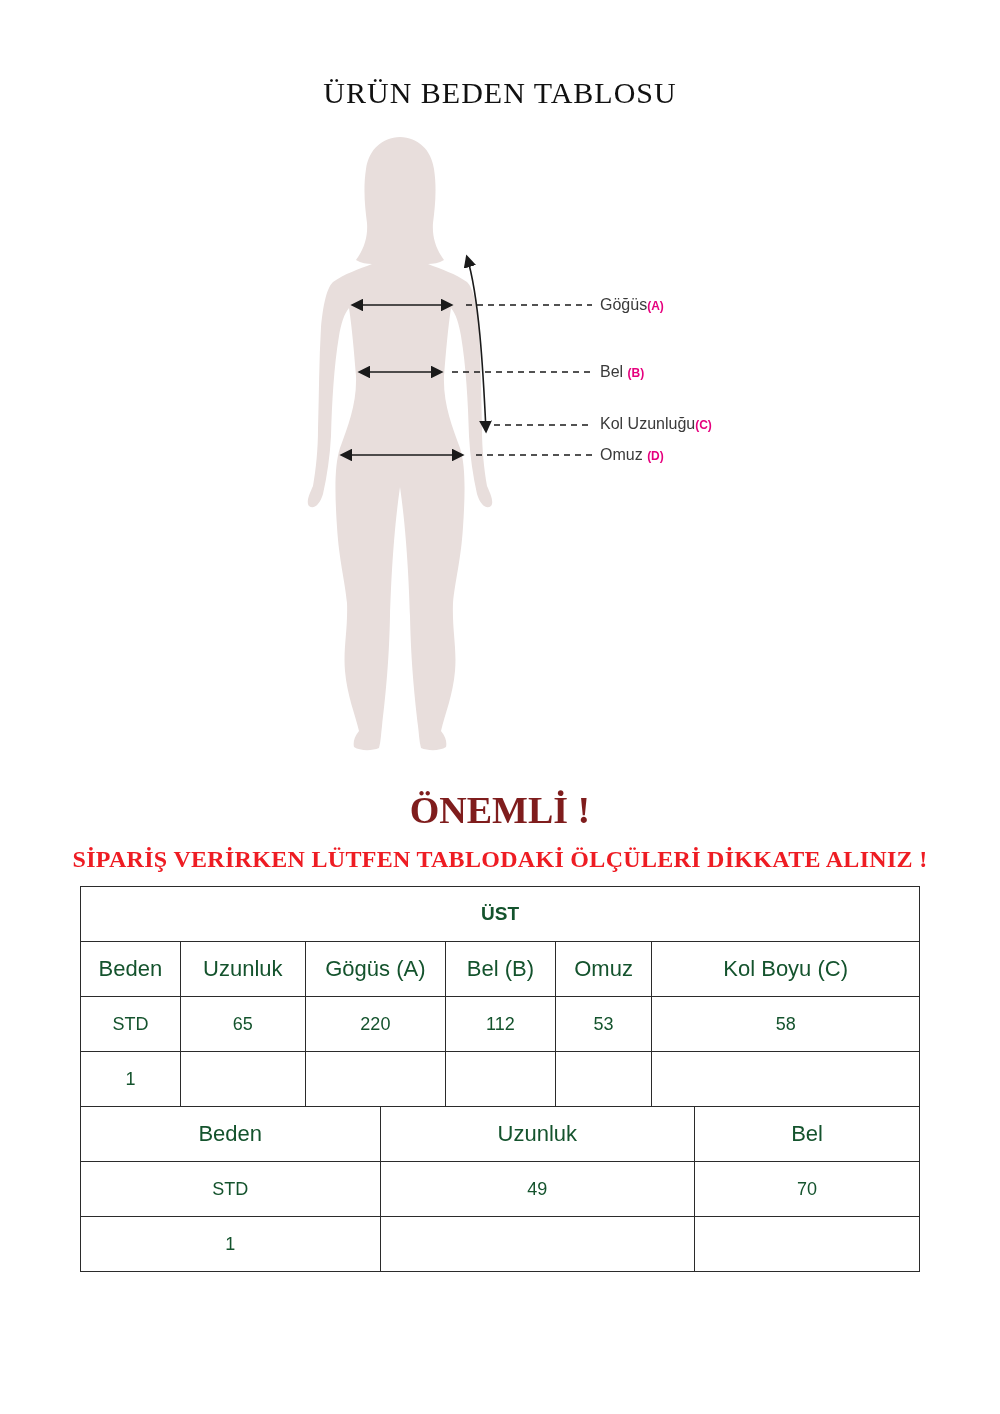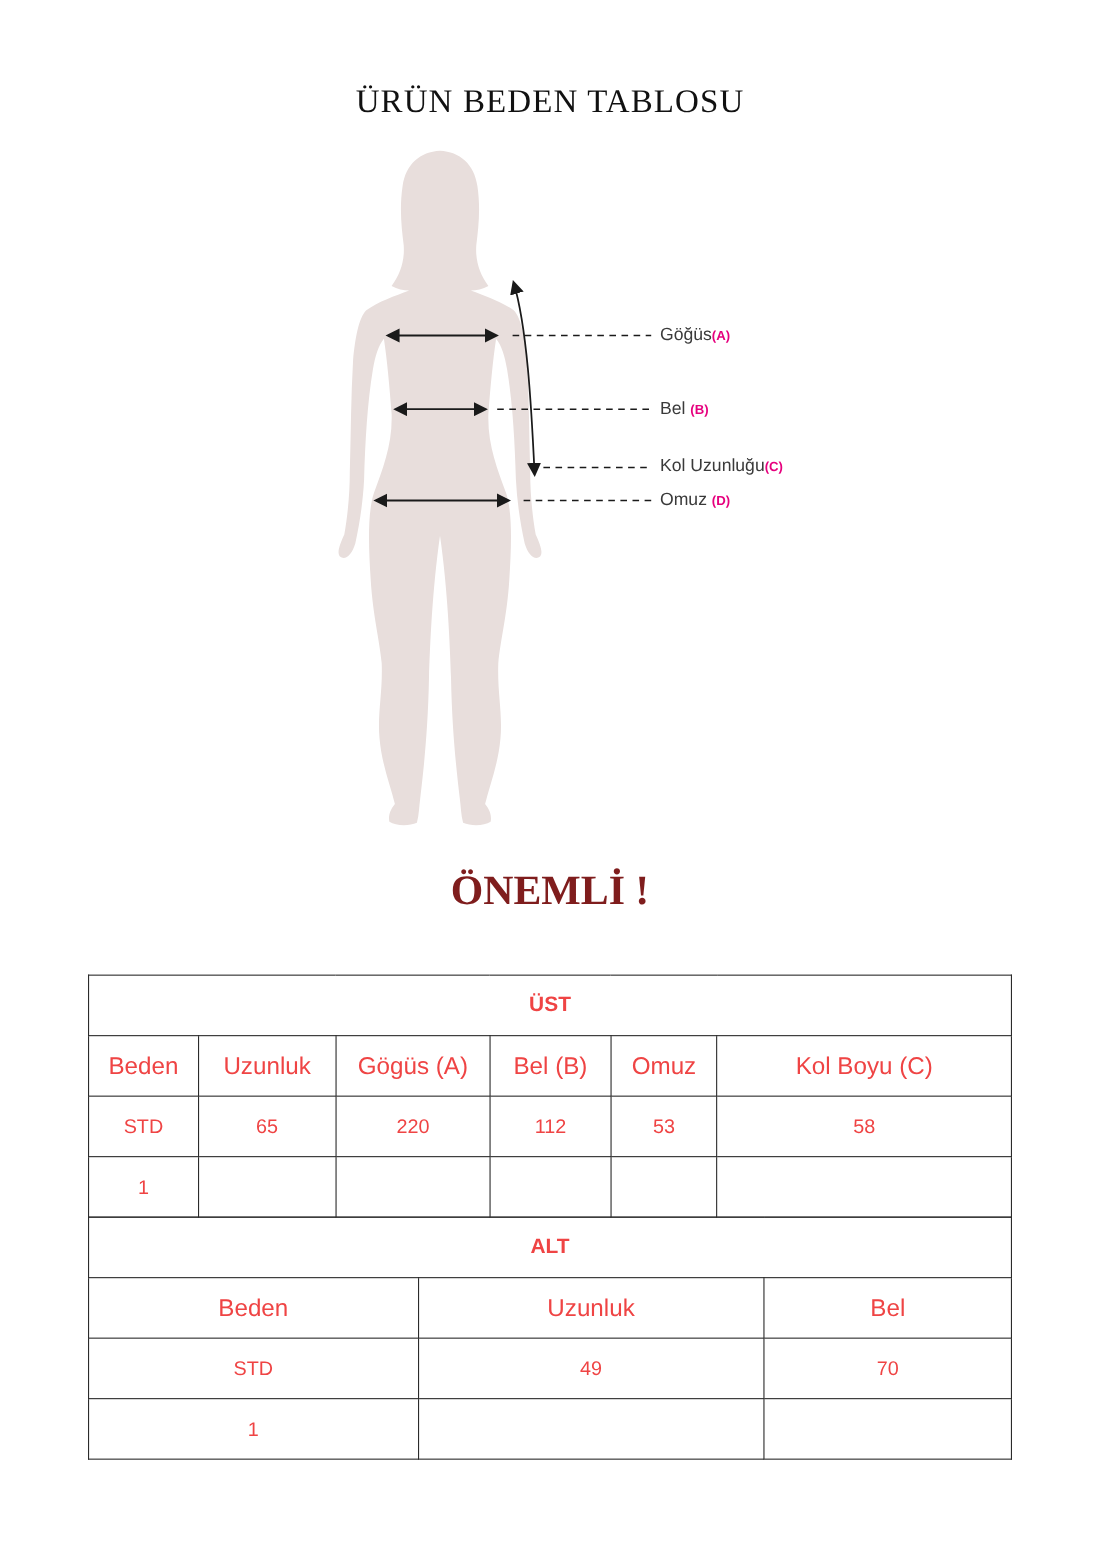--- a/index.html
+++ b/index.html
@@ -44,21 +44,21 @@
     position:absolute;left:80px;top:886px;width:840px;
   }
   table.size-table{
     width:100%;border-collapse:collapse;table-layout:fixed;
   }
   table.size-table + table.size-table{margin-top:-1px;}
   table.size-table td, table.size-table th{
     border:1px solid #2b2b2b;
     height:54px;
     text-align:center;vertical-align:middle;
-    font-size:18px;color:#ef4444;
+    font-size:18px;color:#14532d;
     padding:0 0;overflow:hidden;
   }
   table.size-table .tbl-title{
     font-weight:bold;font-size:19px;
   }
   table.size-table th{
     font-weight:normal;font-size:22px;
   }
 </style>
 </head>
@@ -123,20 +123,21 @@
     <span>Bel </span><span class="key">(B)</span>
   </div>
   <div class="m-label" style="top:414px;">
     <span>Kol Uzunluğu</span><span class="key">(C)</span>
   </div>
   <div class="m-label" style="top:445px;">
     <span>Omuz </span><span class="key">(D)</span>
   </div>
 
   <h2 class="important-heading">ÖNEMLİ !</h2>
+  <p class="important-note">SİPARİŞ VERİRKEN LÜTFEN TABLODAKİ ÖLÇÜLERİ DİKKATE ALINIZ !</p>
 
   <div class="tables-wrap">
 
     <table class="size-table">
       <colgroup>
         <col style="width:11.9%">
           <col style="width:14.9%">
           <col style="width:16.7%">
         <col style="width:13.1%">
           <col style="width:11.5%">
@@ -173,23 +174,20 @@
     </tbody>
       </table>
 
     <table class="size-table">
       <colgroup>
         <col style="width:35.7%">
           <col style="width:37.5%">
           <col style="width:26.8%">
       </colgroup>
       <tbody>
-          <tr>
-        <td class="tbl-title" colspan="3">ALT</td>
-      </tr>
       <tr>
         <th>Beden</th>
         <th>Uzunluk</th>
         <th>Bel</th>
       </tr>
       <tr>
         <td>STD</td>
         <td>49</td>
         <td>70</td>
       </tr>

